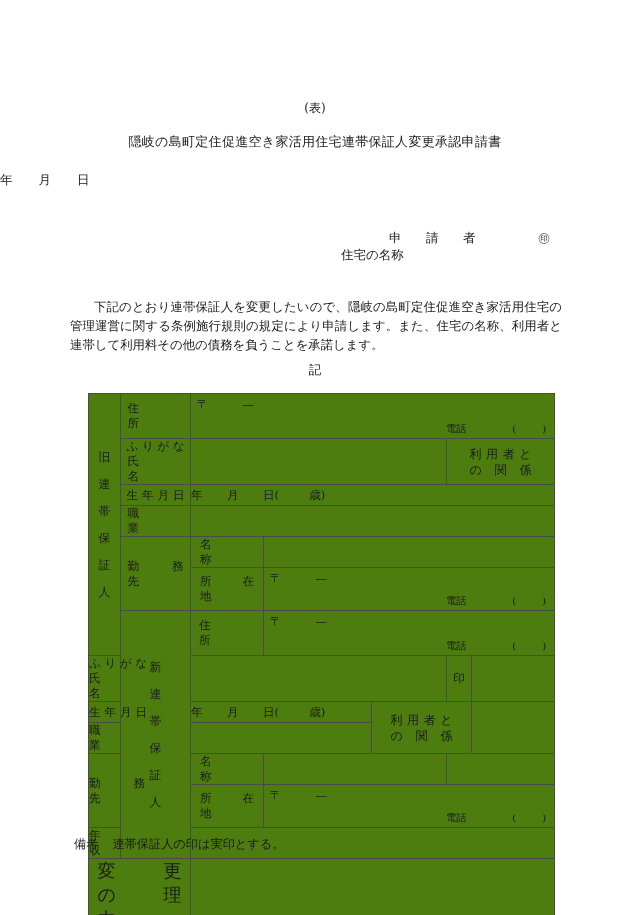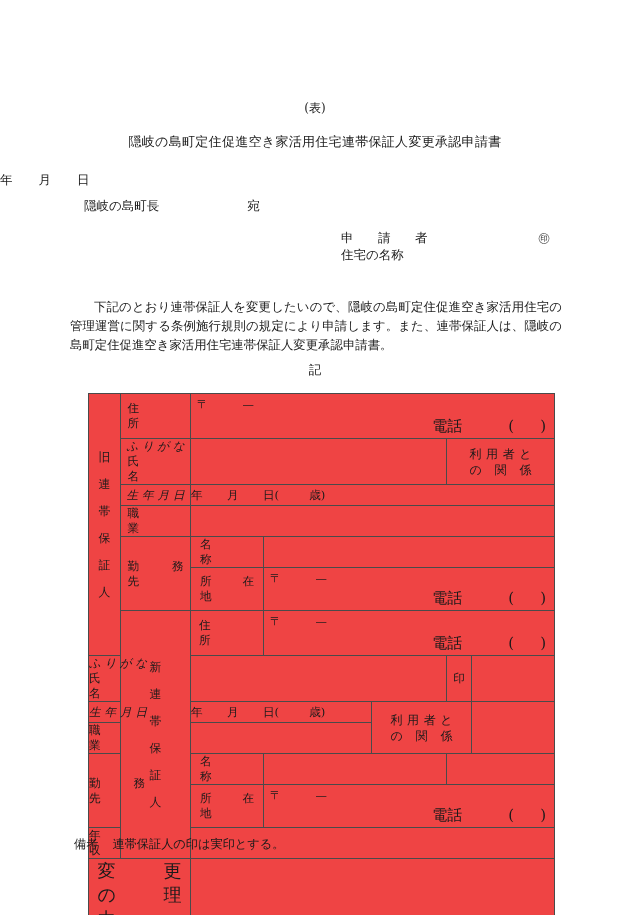--- a/index.html
+++ b/index.html
@@ -64,21 +64,21 @@
   }
   .addressee .ate { display: inline-block; margin-left: 88px; }
 
   .applicant {
     position: absolute;
     left: 341px;
     top: 230px;
     font-size: 12.5px;
     white-space: nowrap;
   }
-  .applicant .lbl { letter-spacing: 6px; }
+  .applicant .lbl { letter-spacing: 6px; margin-left: 48px; }
   .seal-mark {
     position: absolute;
     left: 538px;
     top: 230px;
     font-size: 12px;
   }
   .jutaku-name {
     position: absolute;
     left: 341px;
     top: 247px;
@@ -117,21 +117,21 @@
   table.form {
     border-collapse: collapse;
     width: 466px;
     table-layout: fixed;
     font-size: 11.6px;
   }
   table.form td {
     border: 1px solid #4a4a4a;
     padding: 0;
     vertical-align: middle;
-    background: #ef4444;
+    background: #4d7c0f;
   }
   .vlabel {
     width: 32px;
     text-align: center;
     line-height: 27px;
     letter-spacing: 0;
     font-size: 11.8px;
   }
   .vlabel span { display: block; }
   .flabel {
@@ -143,21 +143,20 @@
     display: inline-block;
     width: 56px;
     text-align: justify;
     text-align-last: justify;
   }
   .flabel .spread3 {
     display: inline-block;
     width: 58px;
     text-align: justify;
     text-align-last: justify;
-    font-style: italic;
   }
   .sublabel {
     width: 73px;
     text-align: center;
   }
   .sublabel .spread2 {
     display: inline-block;
     width: 54px;
     text-align: justify;
     text-align-last: justify;
@@ -170,21 +169,21 @@
   .postal {
     position: absolute;
     left: 6px; top: 3px;
     font-size: 11.4px;
     white-space: nowrap;
   }
   .postal .dash { display: inline-block; margin-left: 34px; }
   .tel {
     position: absolute;
     right: 8px; bottom: 2px;
-    font-size: 15px;
+    font-size: 10px;
     white-space: nowrap;
     margin-left: 48px;
   }
   .tel .tn { display: inline-block; width: 46px; }
   .tel .pp { display: inline-block; width: 26px; text-align: center; }
   .name-cell { height: 38px; }
   .relation-label {
     width: 70px;
     text-align: center;
     font-size: 12px;
@@ -246,33 +245,30 @@
 
 
   <div class="omote">(表)</div>
 
   <div class="doc-title">隠岐の島町定住促進空き家活用住宅連帯保証人変更承認申請書</div>
 
   <div class="date-line">
     <span>年</span><span class="gap"></span><span>月</span><span class="gap"></span><span>日</span>
   </div>
 
-  <div class="addressee">
-    <span>隠岐の島町長</span><span class="ate">宛</span>
-  </div>
 
   <div class="applicant">
     <span class="lbl">申　請　者</span>
   </div>
   <div class="seal-mark">㊞</div>
 
   <div class="jutaku-name">住宅の名称</div>
 
   <div class="body-text">
-    <p>下記のとおり連帯保証人を変更したいので、隠岐の島町定住促進空き家活用住宅の管理運営に関する条例施行規則の規定により申請します。また、連帯保証人は、隠岐の島町定住促進空き家活用住宅連帯保証人変更承認申請書。</p>
+    <p>下記のとおり連帯保証人を変更したいので、隠岐の島町定住促進空き家活用住宅の管理運営に関する条例施行規則の規定により申請します。また、住宅の名称、利用者と連帯して利用料その他の債務を負うことを承諾します。</p>
   </div>
 
   <div class="ki">記</div>
 
   <div class="tbl-wrap">
     <table class="form">
       <colgroup>
         <col style="width:32px">
         <col style="width:70px">
         <col style="width:73px">

